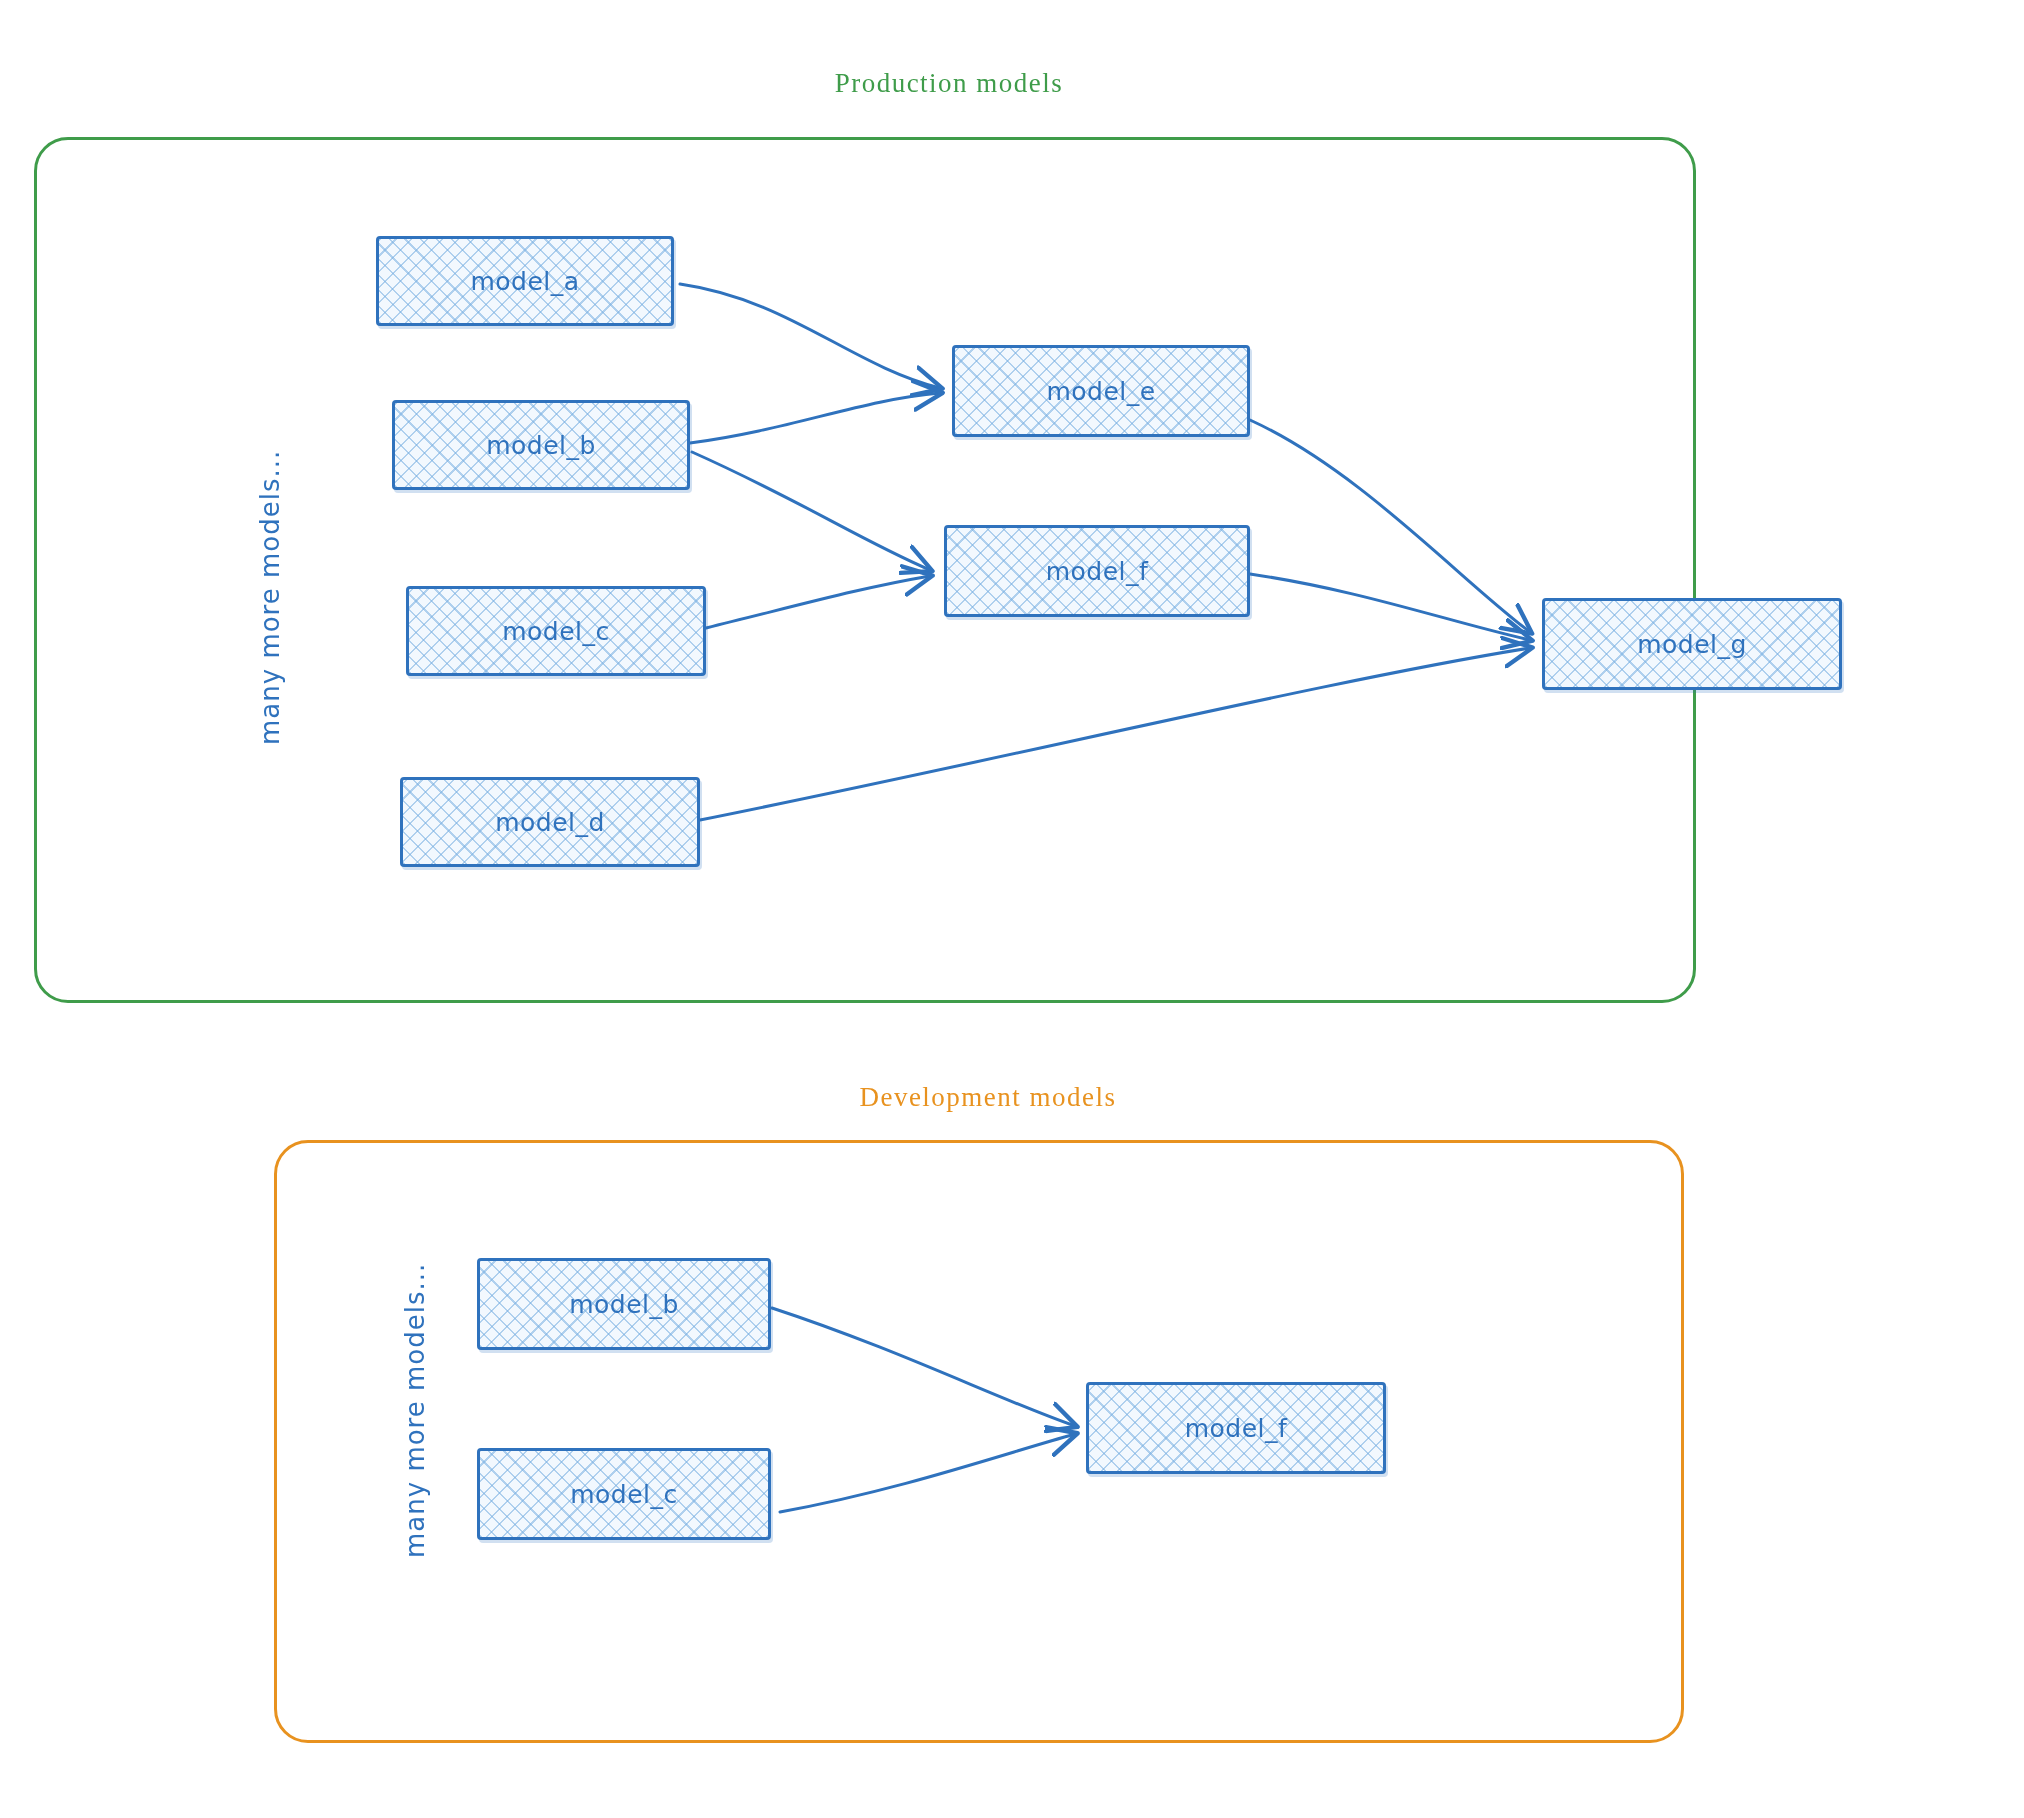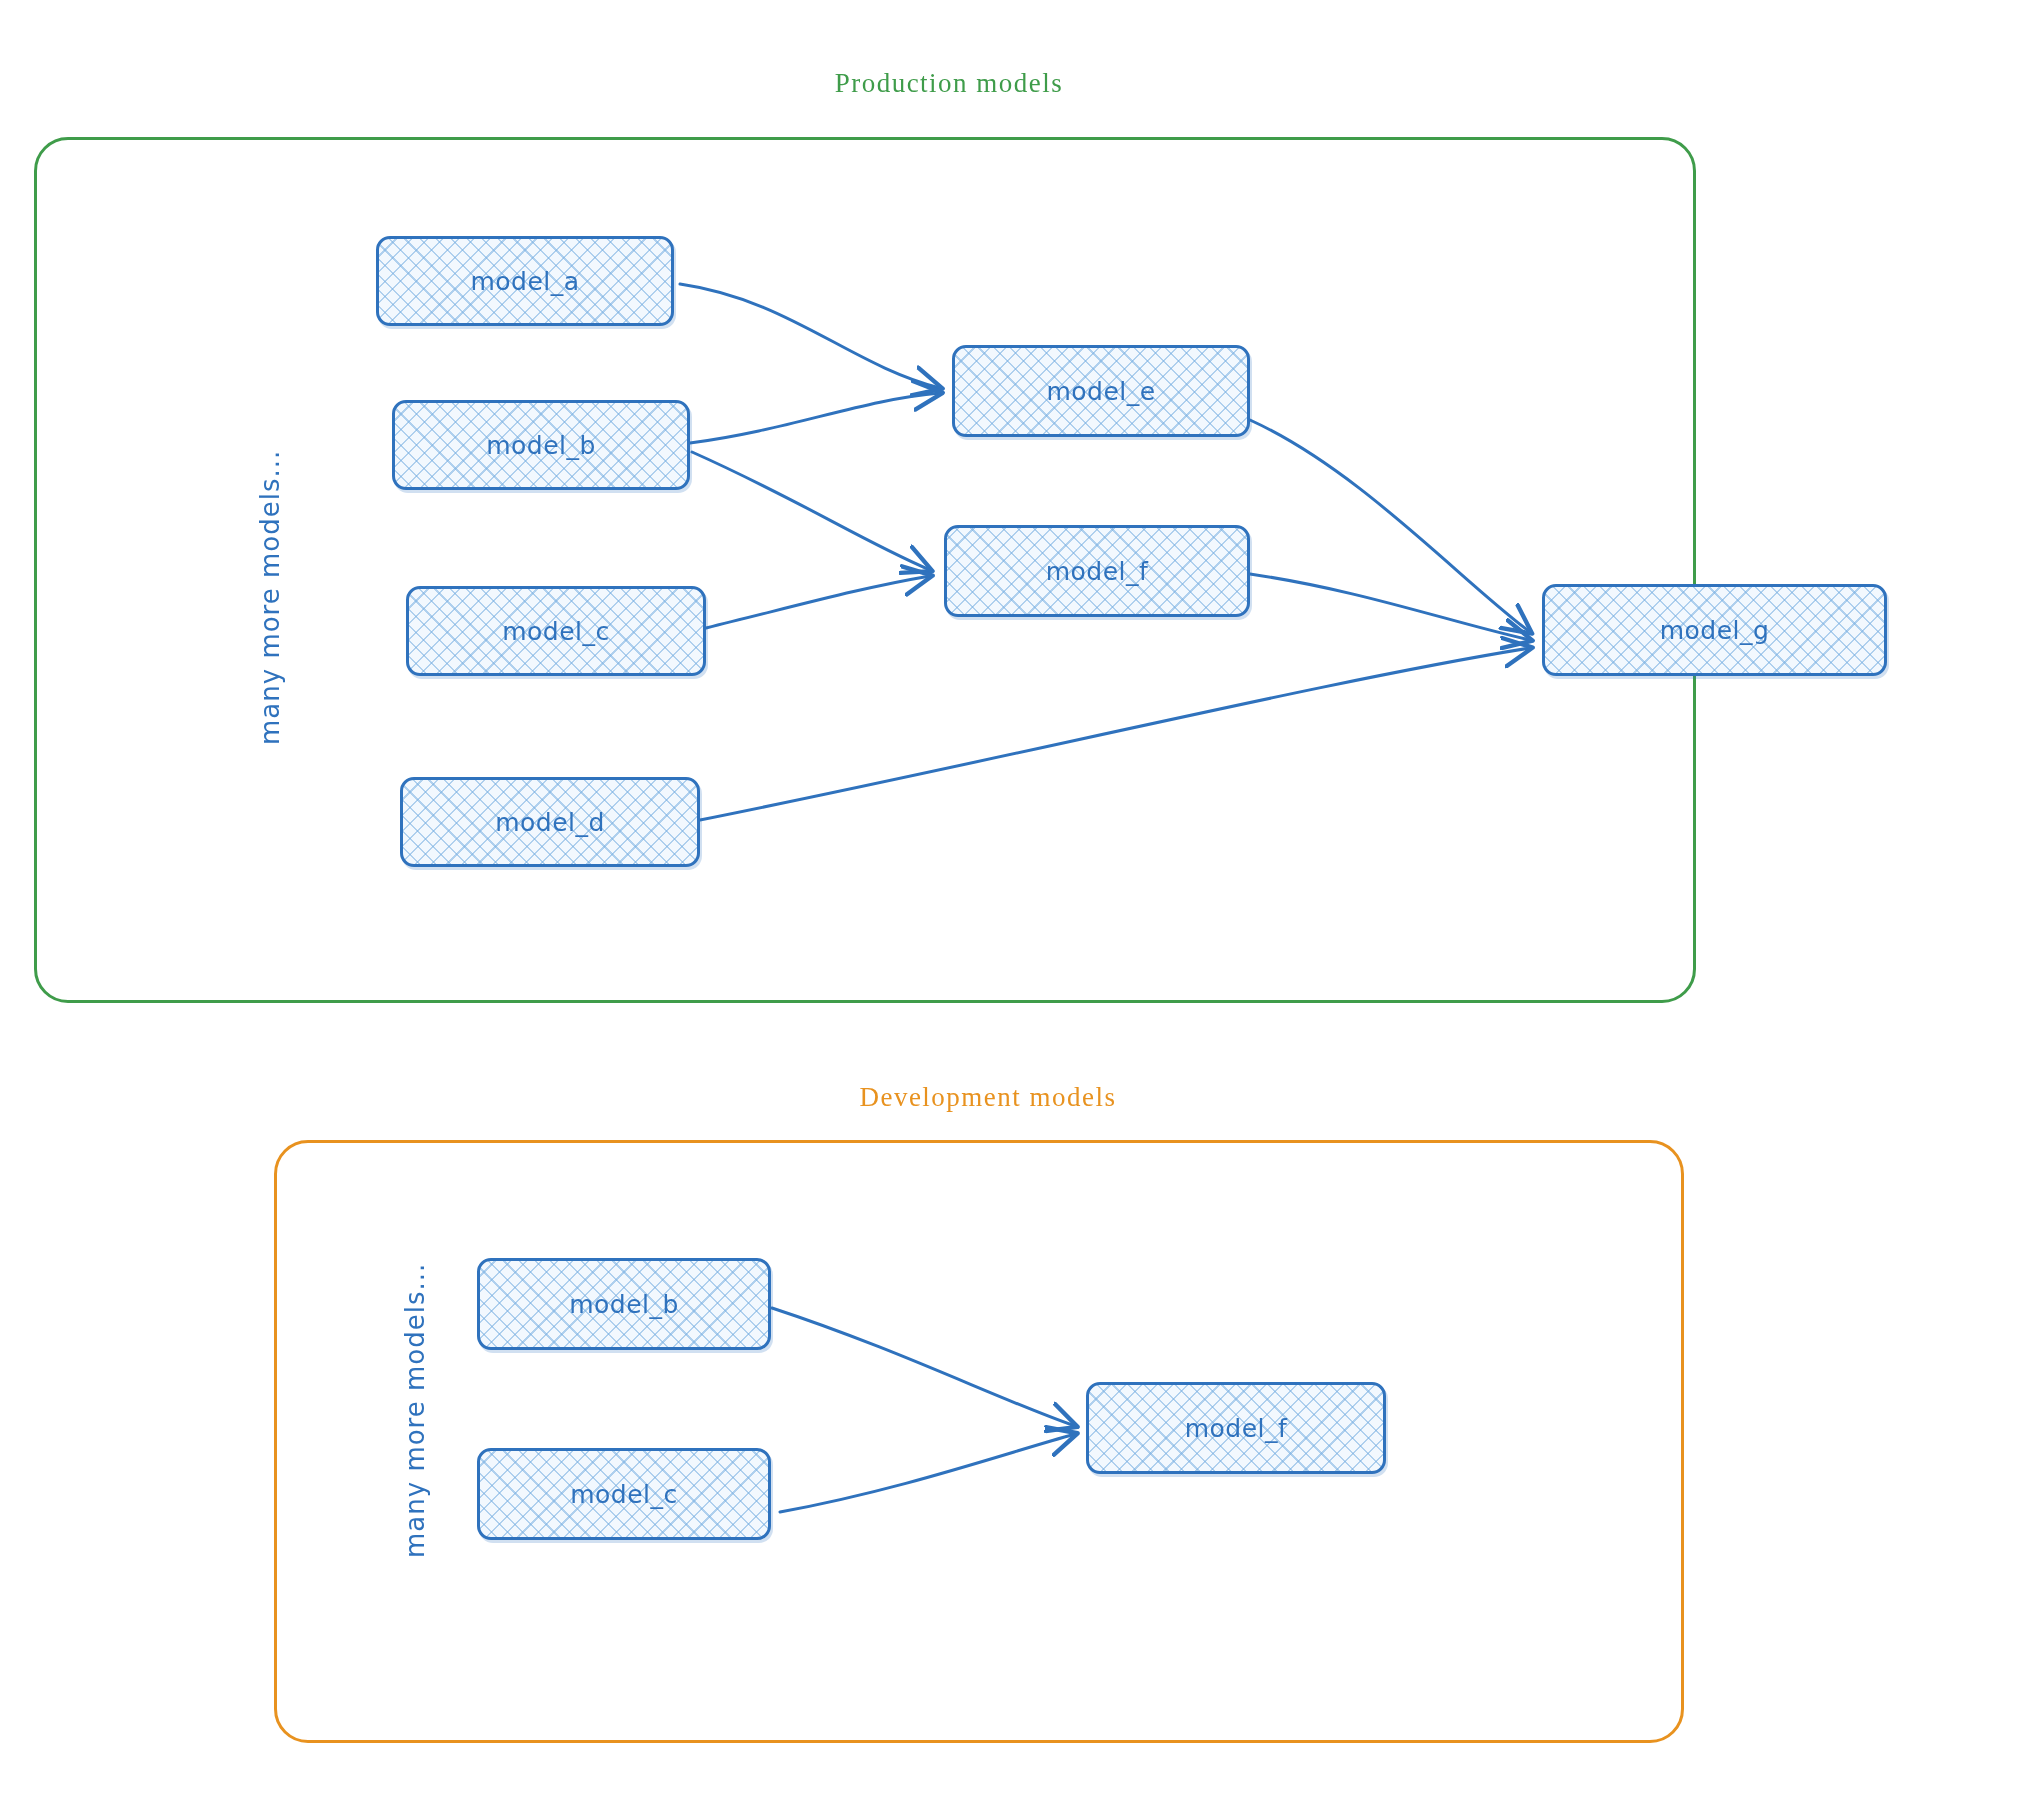--- a/index.html
+++ b/index.html
@@ -50,21 +50,21 @@
     letter-spacing: 1px;
     white-space: nowrap;
     transform-origin: 0 0;
     transform: rotate(-90deg);
   }
 
   .node {
     position: absolute;
     box-sizing: border-box;
     border: 3px solid #2f72bd;
-    border-radius: 14px;
+    border-radius: 4px;
     background-color: #f2f8fe;
     background-image:
       repeating-linear-gradient(45deg,
         rgba(120,175,225,0.55) 0px,
         rgba(120,175,225,0.55) 1.6px,
         rgba(255,255,255,0) 1.6px,
         rgba(255,255,255,0) 11px),
       repeating-linear-gradient(-45deg,
         rgba(120,175,225,0.55) 0px,
         rgba(120,175,225,0.55) 1.6px,
@@ -139,21 +139,21 @@
 </div>
 
 <div class="node" style="left:952px; top:345px; width:298px; height:92px;">
   <span class="node-label">model_e</span>
 </div>
 
 <div class="node" style="left:944px; top:525px; width:306px; height:92px;">
   <span class="node-label">model_f</span>
 </div>
 
-<div class="node" style="left:1542px; top:584px; width:345px; height:92px;">
+<div class="node" style="left:1542px; top:598px; width:300px; height:92px;">
   <span class="node-label">model_g</span>
 </div>
 
 <div class="group-title dev" style="left:965px; top:1082px;margin-left:23px;">Development models</div>
 
 <div class="group-box dev" style="left:274px; top:1140px; width:1410px; height:603px;"></div>
 
 <div class="vlabel" style="left:400px; top:1558px;">many more models...</div>
 
 <div class="node" style="left:477px; top:1258px; width:294px; height:92px;">

